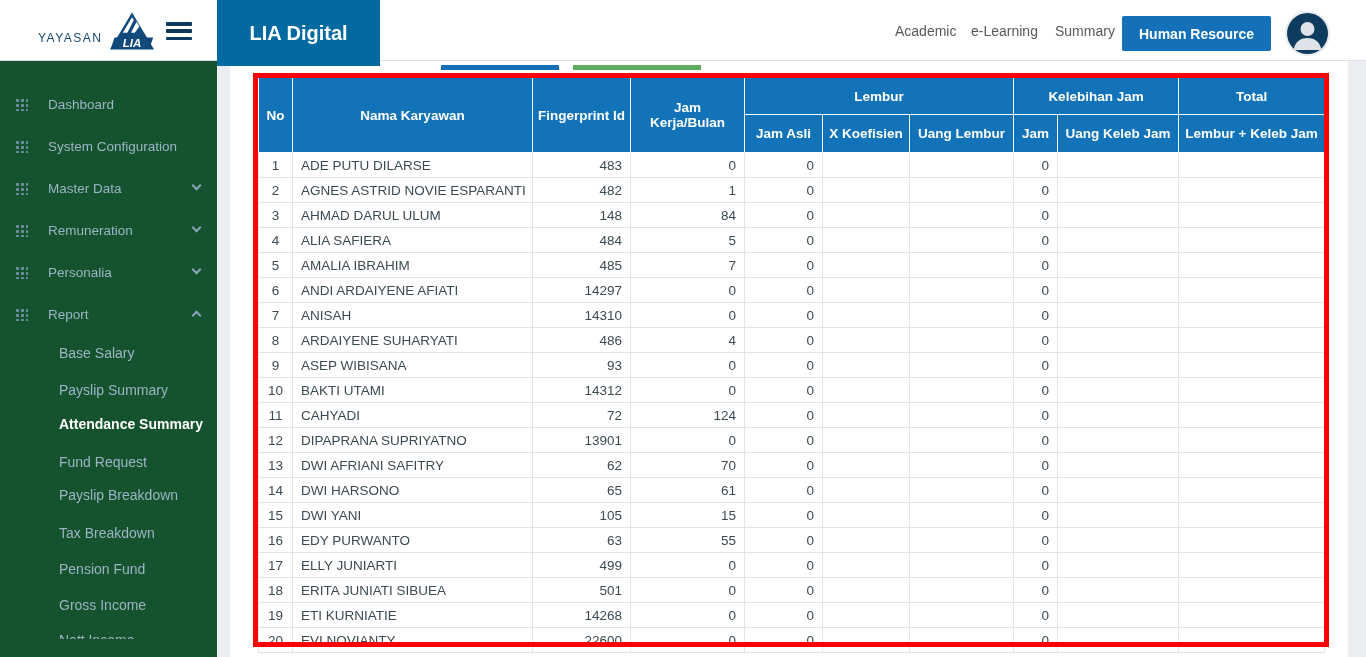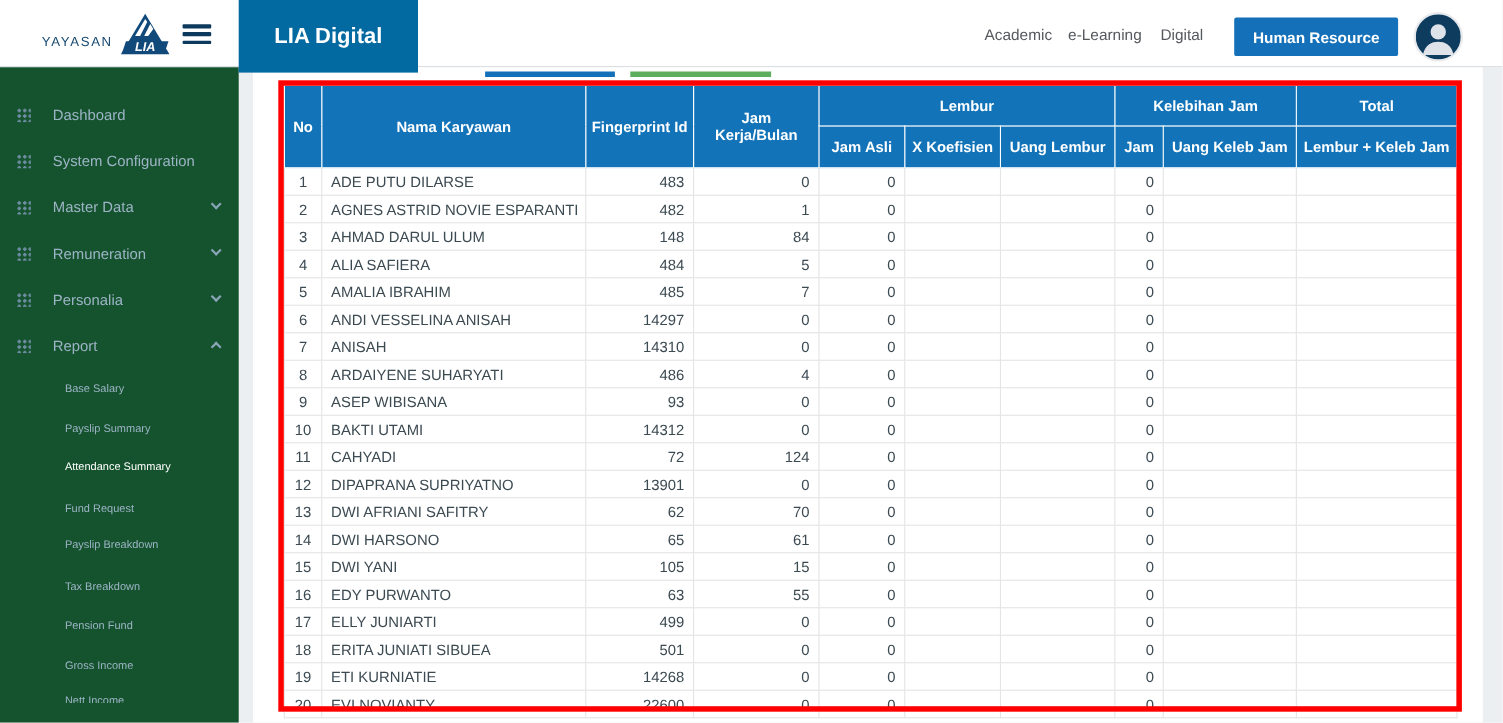--- a/index.html
+++ b/index.html
@@ -43,22 +43,22 @@
   .side-item { position: absolute; left: 0; width: 217px; height: 18px; display: flex; align-items: center; cursor: pointer; }
   .grid-icon { position: absolute; left: 15px; width: 13px; height: 13px;
     background-image: radial-gradient(#6e8ca1 1.4px, transparent 1.5px);
     background-size: 5px 5px; background-position: 0 0; }
   .side-label { position: absolute; left: 48px; color: #9db4c6; font-size: 13.5px; white-space: nowrap; }
   .chev { position: absolute; right: 17px; width: 7px; height: 7px;
     border-right: 2px solid #8aa5b8; border-bottom: 2px solid #8aa5b8; }
   .chev.down { transform: rotate(45deg); top: 3px; }
   .chev.up   { transform: rotate(-135deg); top: 7px; }
   .side-sub { position: absolute; left: 0; width: 217px; height: 18px; display: flex; align-items: center; cursor: pointer; }
-  .side-sub span { position: absolute; left: 59px; color: #9db4c6; font-size: 10px; white-space: nowrap; }
-  .side-sub.active span { color: #ffffff; font-weight: 400; }
+  .side-sub span { position: absolute; left: 59px; color: #9db4c6; font-size: 14px; white-space: nowrap; }
+  .side-sub.active span { color: #ffffff; font-weight: 700; }
   .side-sub.clipped { height: 7px; overflow: hidden; }
   .side-sub.clipped span { top: 0; }
 
   
   .card { position: absolute; left: 230px; top: 61px; width: 1118px; height: 596px; background: #ffffff; z-index: 1; }
   .tab-sliver { position: absolute; top: 65px; height: 5px; z-index: 2; cursor: pointer; }
   .tab-sliver.blue { left: 441px; width: 118px; background: #1470b8; }
   .tab-sliver.green { left: 573px; width: 128px; background: #5cad5e; }
 
   
@@ -101,21 +101,21 @@
       </svg>
     </div>
     <div class="hamburger">
         <i></i>
         <i></i>
         <i></i>
       </div>
     <div class="app-box">LIA Digital</div>
     <a class="nav-link nav-academic">Academic</a>
     <a class="nav-link nav-elearning">e-Learning</a>
-    <a class="nav-link nav-finance">Digital</a>
+    <a class="nav-link nav-finance">Summary</a>
     <button class="hr-button">Human Resource</button>
     <div class="avatar">
       <svg width="41" height="41" viewBox="0 0 41 41">
         <circle cx="20.5" cy="20.5" r="20.5" fill="#0e3c5f"></circle>
         <circle cx="20.5" cy="16" r="7" fill="#dde3e8"></circle>
         <path d="M6.5 37 C8.5 27.5 14.5 25 20.5 25 C26.5 25 32.5 27.5 34.5 37 Z" fill="#dde3e8"></path>
       </svg>
     </div>
   </header>
 
@@ -271,21 +271,21 @@
             <td class="a-r">7</td>
             <td class="a-r">0</td>
             <td class="a-r"></td>
             <td class="a-r"></td>
             <td class="a-r">0</td>
             <td class="a-r"></td>
             <td class="a-r"></td>
           </tr>
           <tr>
             <td class="a-c">6</td>
-            <td class="a-l">ANDI VESSELINA ANISAH</td>
+            <td class="a-l">ANDI ARDAIYENE AFIATI</td>
             <td class="a-r">14297</td>
             <td class="a-r">0</td>
             <td class="a-r">0</td>
             <td class="a-r"></td>
             <td class="a-r"></td>
             <td class="a-r">0</td>
             <td class="a-r"></td>
             <td class="a-r"></td>
           </tr>
           <tr>

